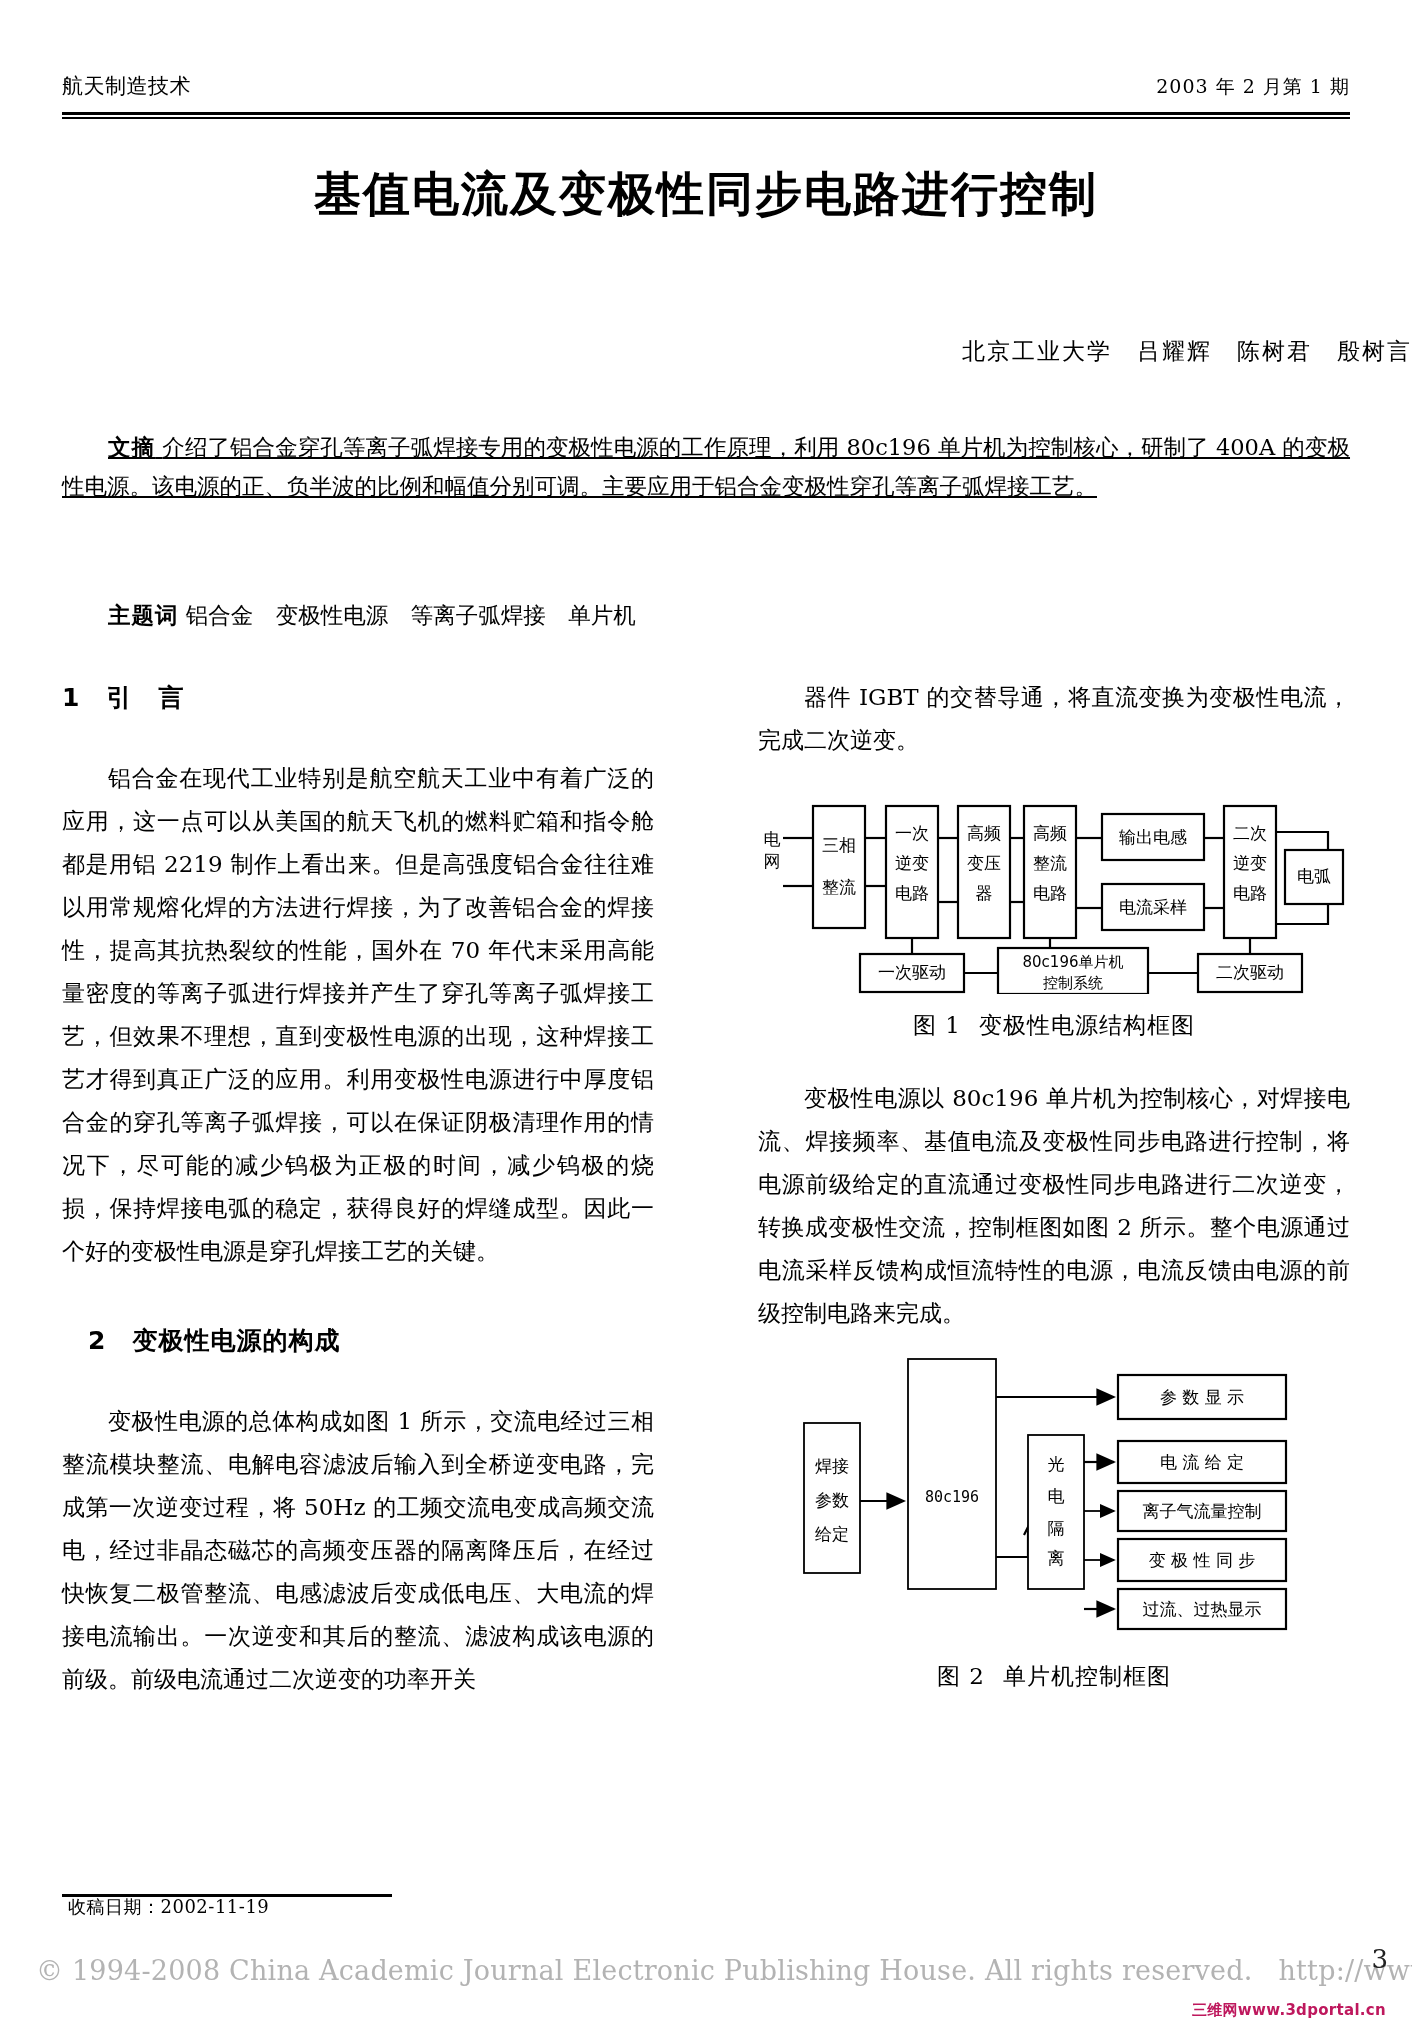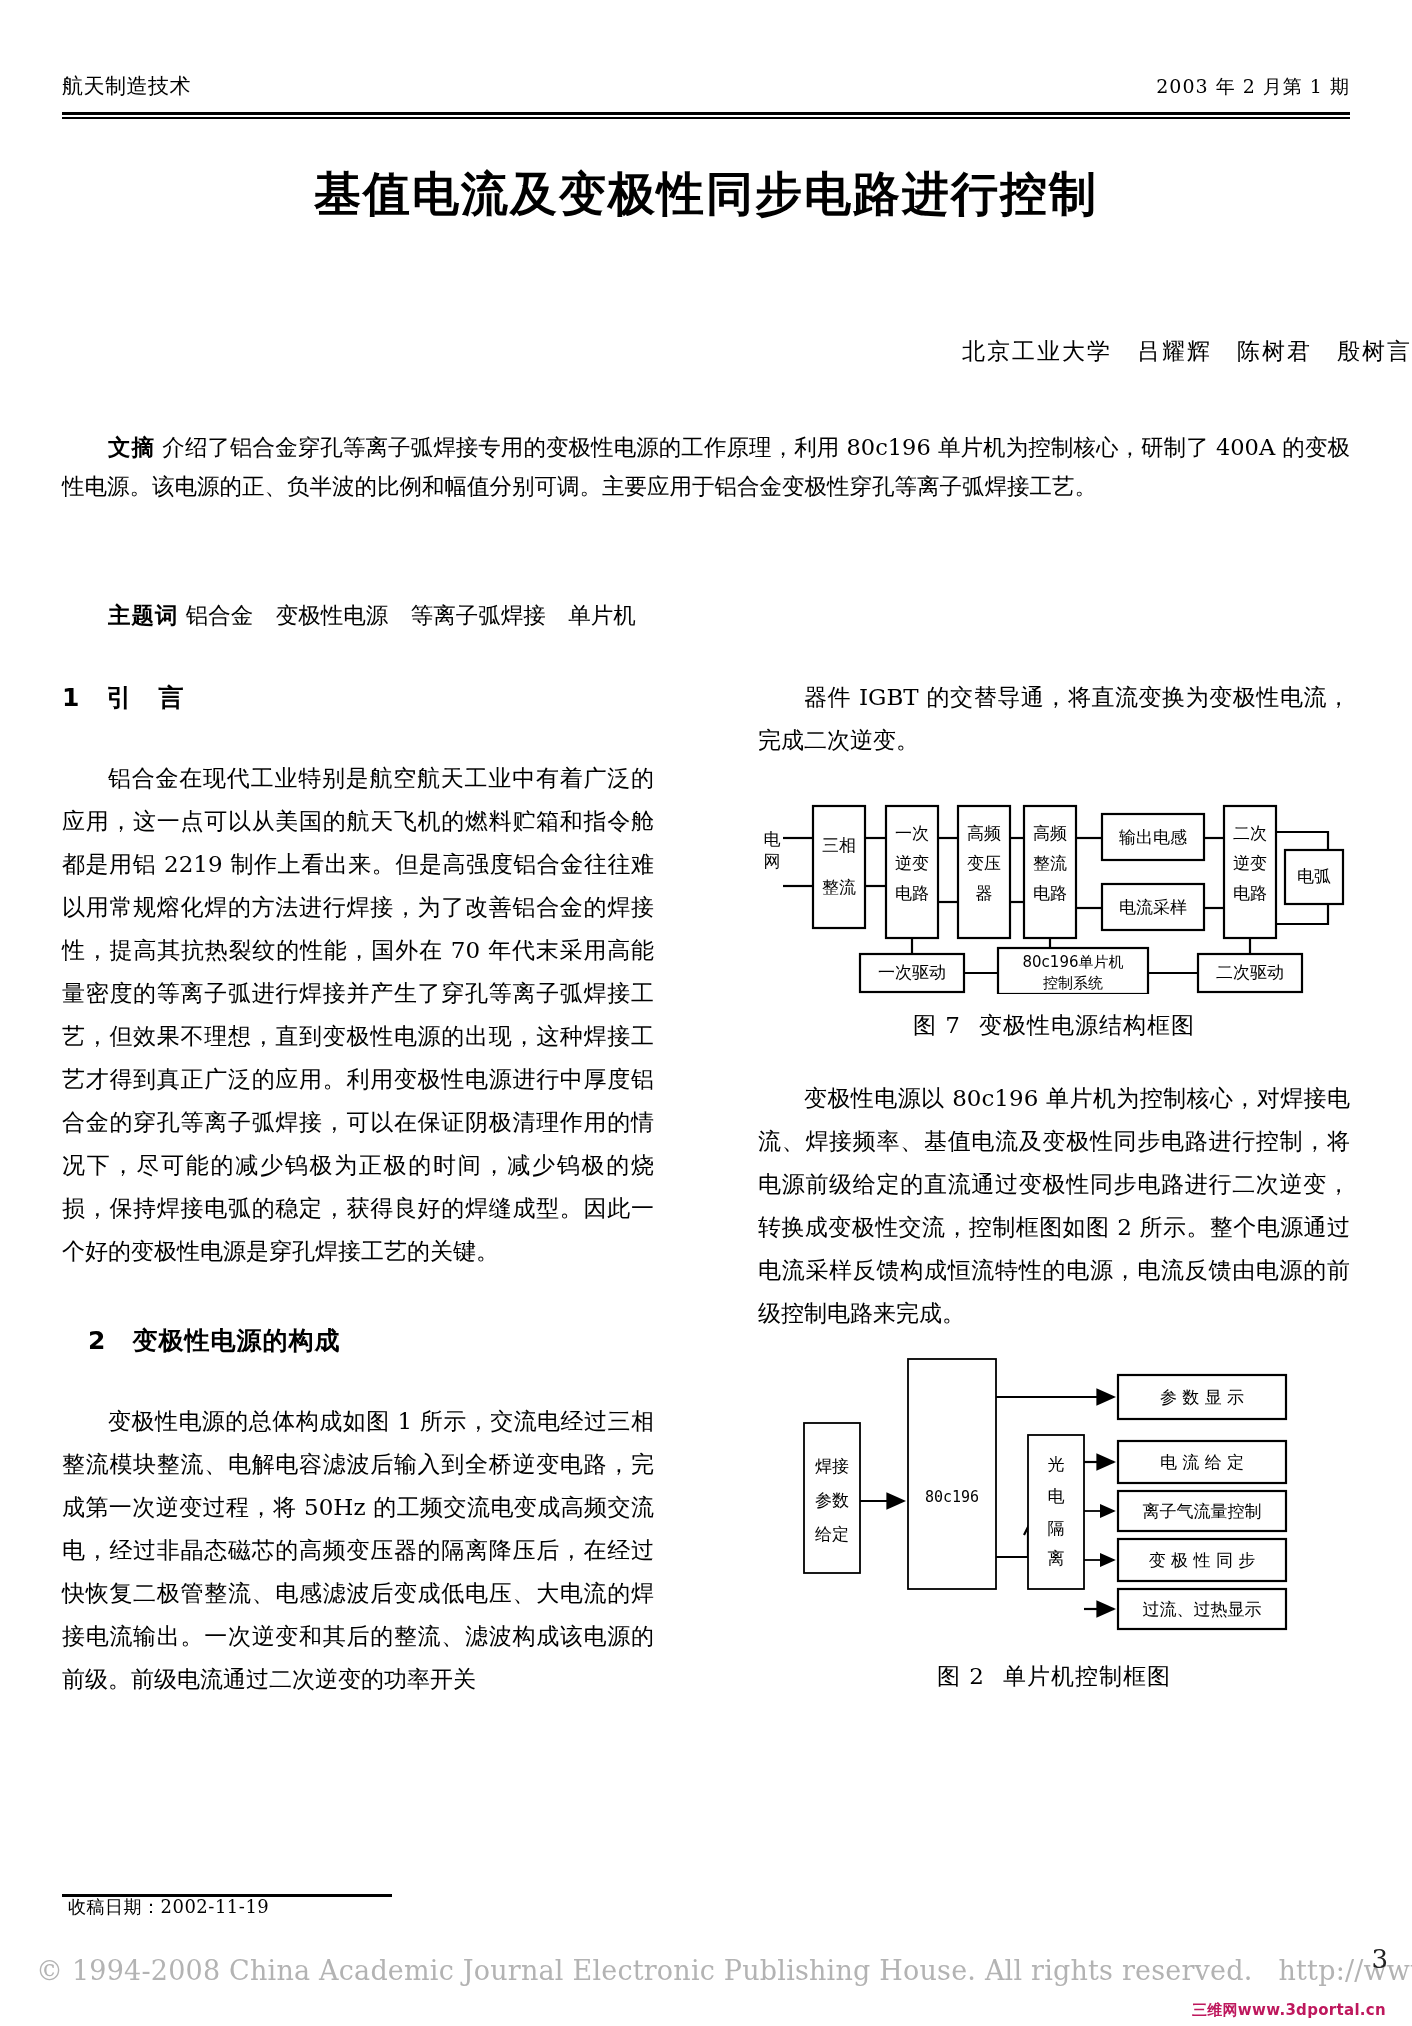--- a/index.html
+++ b/index.html
@@ -56,20 +56,21 @@
   }
 
   
   .abstract {
     position: absolute;
     left: 62px; top: 428px; width: 1288px;
     font-size: 22.5px;
     line-height: 39px;
     text-align: justify;
     text-indent: 46px;
+    text-decoration: underline;
   }
   .abstract .lead, .keywords .lead {
     font-weight: bold;
     letter-spacing: 1px;
   }
   .keywords {
     position: absolute;
     left: 62px; top: 596px; width: 1288px;
     font-size: 22.5px;
     line-height: 39px;
@@ -289,21 +290,21 @@
         <text class="bt-sm"><tspan x="315" y="186">80c196单片机</tspan><tspan x="315" y="207">控制系统</tspan></text>
 
         <rect class="bx" x="440" y="178" width="104" height="38"></rect>
         <text class="bt" x="492" y="197">二次驱动</text>
 
         <path class="ln" d="M206 197 H240"></path>
         <path class="ln" d="M390 197 H440"></path>
       </svg>
     </div>
     <div class="fig-caption">
-      <span class="lbl">图 7</span><span>变极性电源结构框图</span>
+      <span class="lbl">图 1</span><span>变极性电源结构框图</span>
     </div>
 
     <div style="height:30px"></div>
     <p class="body">变极性电源以 80c196 单片机为控制核心，对焊接电流、焊接频率、基值电流及变极性同步电路进行控制，将电源前级给定的直流通过变极性同步电路进行二次逆变，转换成变极性交流，控制框图如图 2 所示。整个电源通过电流采样反馈构成恒流特性的电源，电流反馈由电源的前级控制电路来完成。</p>
 
     <div class="fig2">
       <svg width="592" height="290" viewBox="0 0 592 290" xmlns="http://www.w3.org/2000/svg">
         <defs>
           <marker id="ar" markerWidth="9" markerHeight="8" refX="8" refY="4" orient="auto">
             <path d="M0,0 L9,4 L0,8 z" fill="#000"></path>

